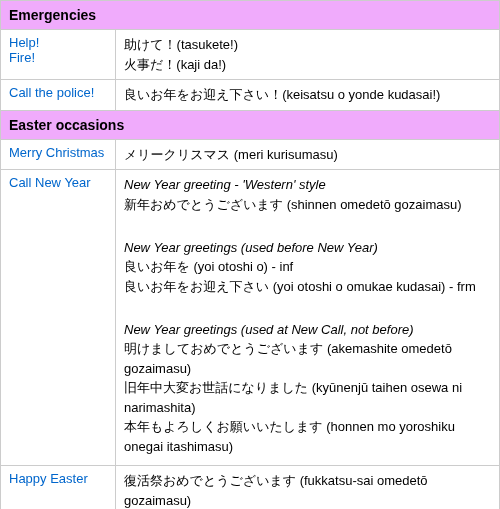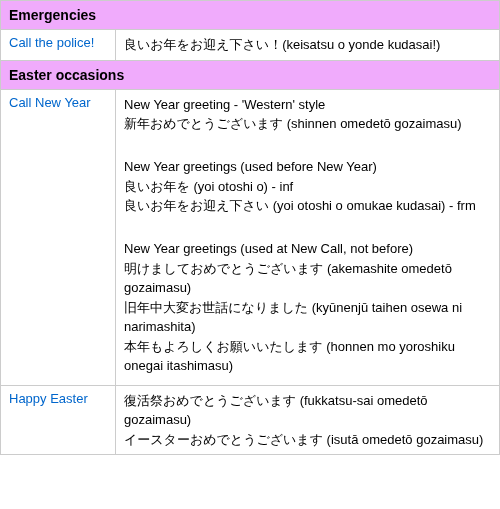--- a/index.html
+++ b/index.html
@@ -35,48 +35,65 @@
       vertical-align: top;
     }
     .link-cell a {
       color: #06c;
       text-decoration: none;
     }
     .content-cell {
       line-height: 1.5;
     }
     .italic-note {
+      font-style: italic;
     }
     p.note {
       margin-bottom: 4px;
     }
   </style>
 </head>
 <body>
 
 <table>
 
   <tbody>
       <tr class="section-header">
     <td colspan="2">Emergencies</td>
   </tr>
 
 
+  <tr>
+    <td class="link-cell">
+      <a href="#">Help!</a><br>
+      <a href="#">Fire!</a>
+    </td>
+    <td class="content-cell">
+      助けて！(tasukete!)<br>
+      火事だ！(kaji da!)
+    </td>
+  </tr>
 
   <tr>
     <td class="link-cell">
       <a href="#">Call the police!</a>
     </td>
     <td class="content-cell">良いお年をお迎え下さい！(keisatsu o yonde kudasai!)</td>
   </tr>
 
   <tr class="section-header">
     <td colspan="2">Easter occasions</td>
   </tr>
 
+  <tr>
+    <td class="link-cell">
+      <a href="#">Merry Christmas</a>
+    </td>
+    <td class="content-cell">メリークリスマス (meri kurisumasu)</td>
+  </tr>
 
   <tr>
     <td class="link-cell">
       <a href="#">Call New Year</a>
     </td>
     <td class="content-cell">
       <p class="note"><span class="italic-note">New Year greeting - 'Western' style</span><br>
       新年おめでとうございます (shinnen omedetō gozaimasu)</p>
       <br>
       <p class="note"><span class="italic-note">New Year greetings (used before New Year)</span><br>

